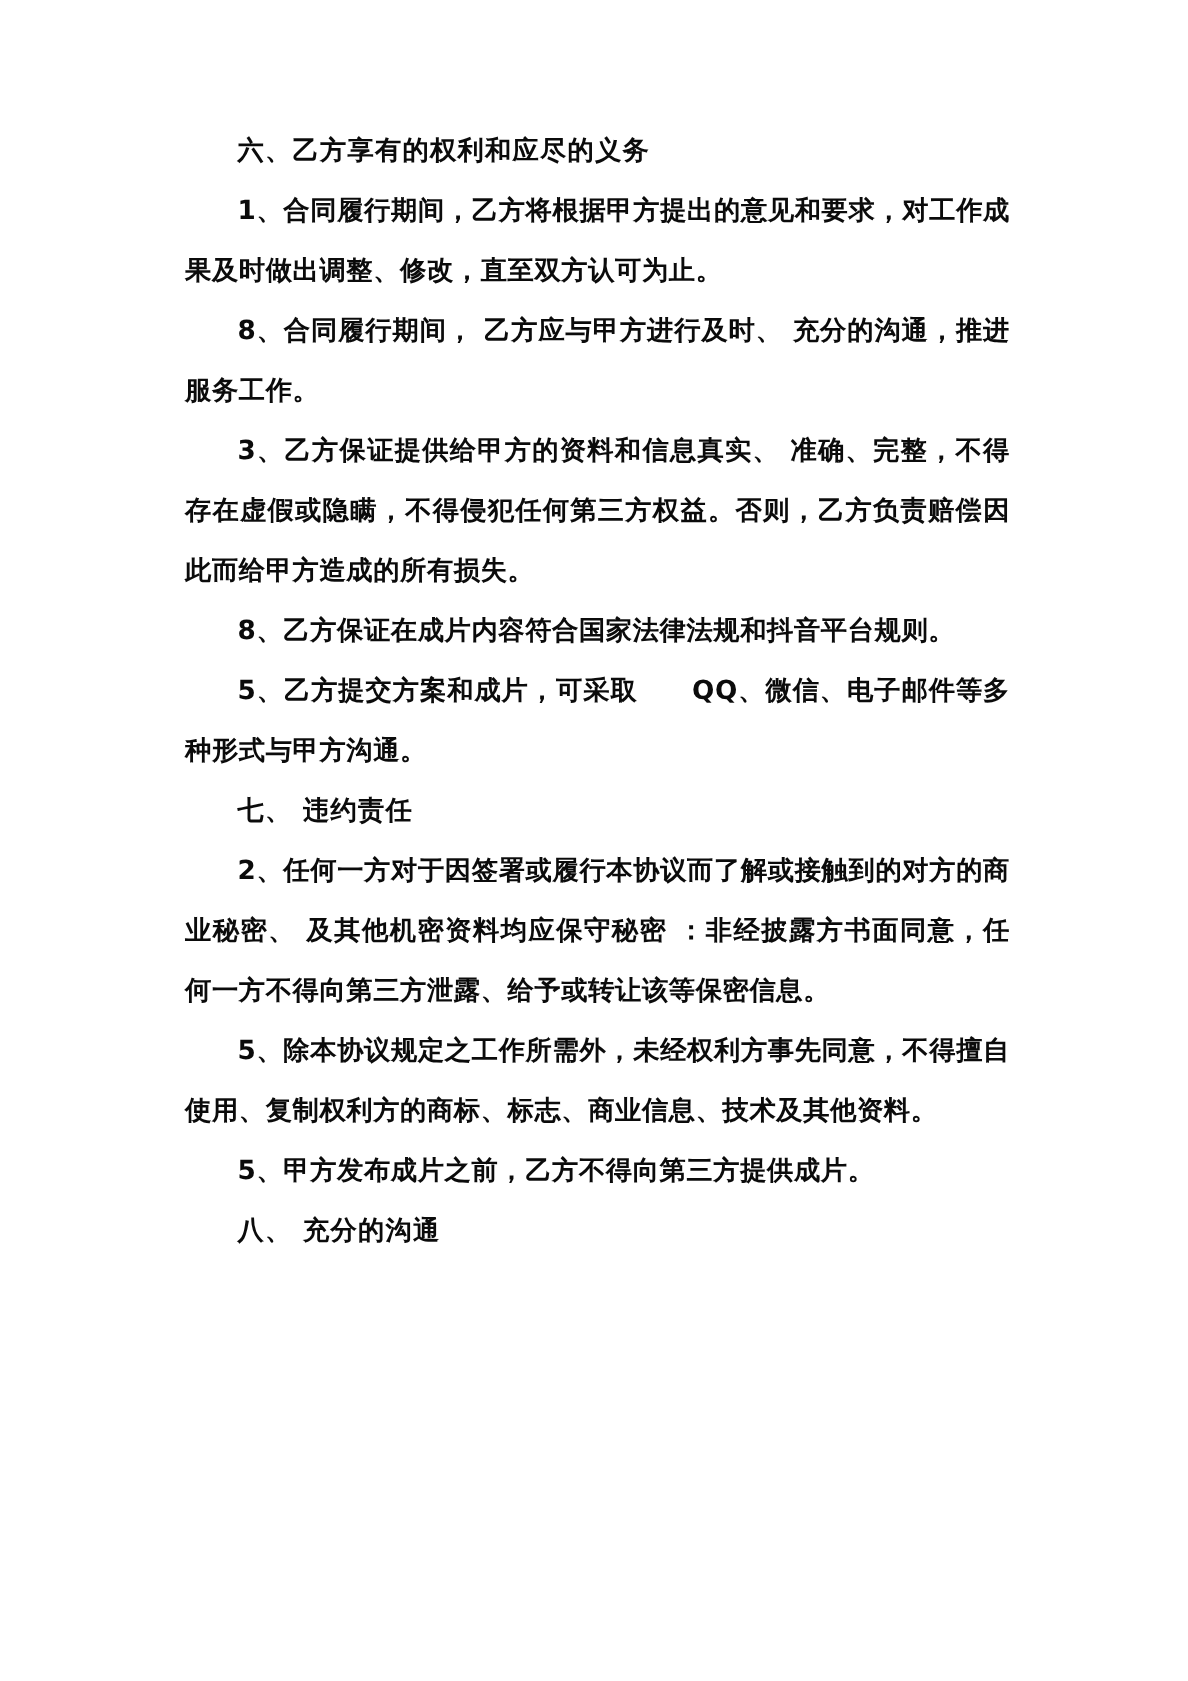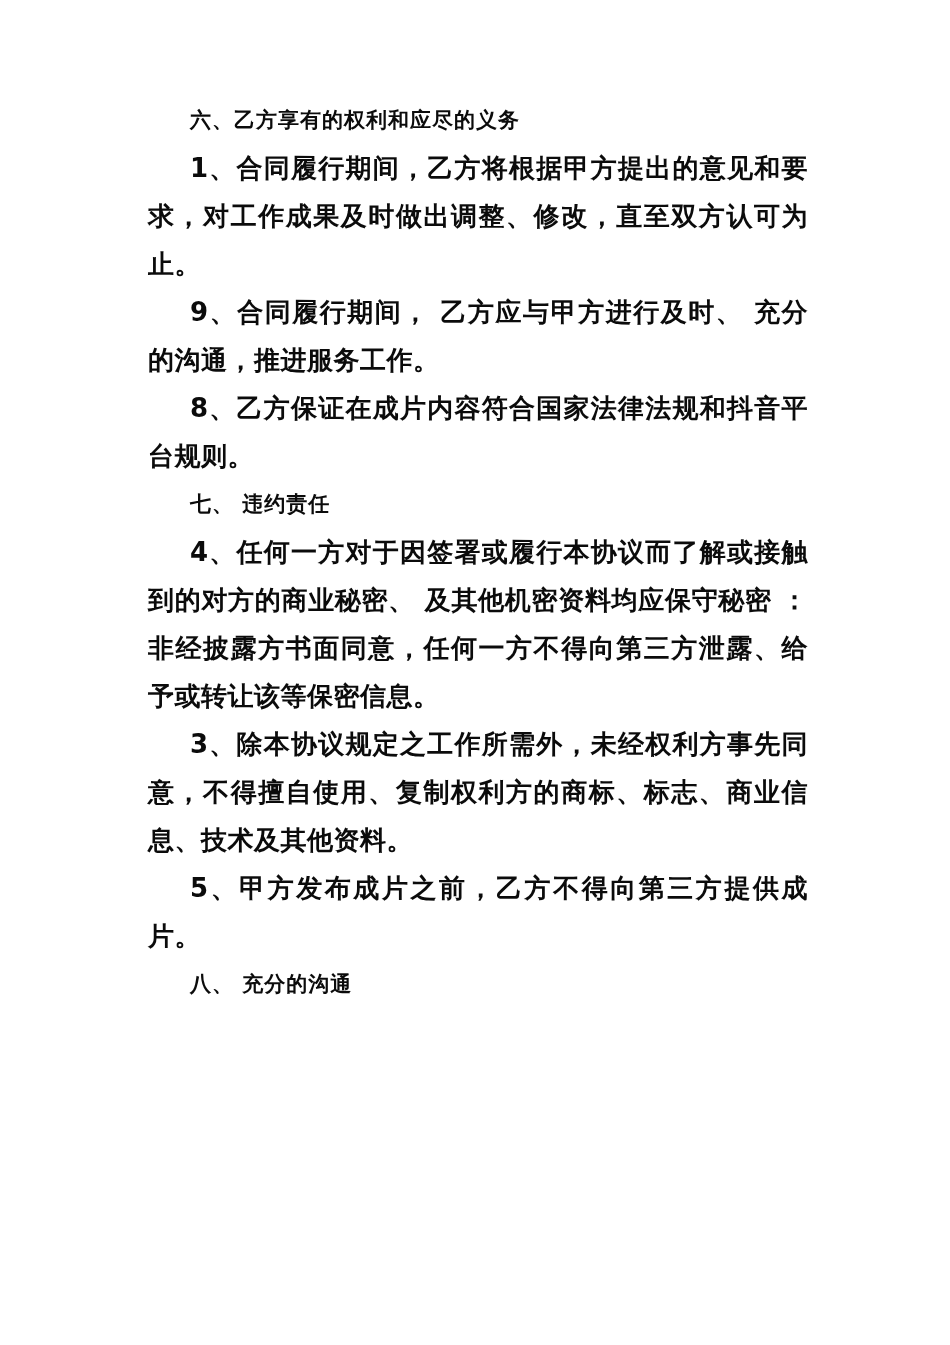--- a/index.html
+++ b/index.html
@@ -16,21 +16,21 @@
     overflow: hidden;
     font-family: "DejaVu Sans", "Liberation Sans", sans-serif;
   }
   .content {
     position: absolute;
     left: 148px;
     top: 96px;
     width: 660px;
   }
   .para {
-    font-size: 26px;
+    font-size: 21px;
     line-height: 48px;
     color: #0b0b0b;
     letter-spacing: 0.5px;
     text-align: justify;
     margin: 0 0 0 0;
     font-weight: 600;
     white-space: pre-wrap;
   }
   .indent {
     text-indent: 42px;
@@ -46,24 +46,26 @@
   }
 </style>
 </head>
 <body>
 
 <div class="page">
   <div class="content">
 
     <p class="heading">六、乙方享有的权利和应尽的义务</p>
     <p class="para indent">1、合同履行期间，乙方将根据甲方提出的意见和要求，对工作成果及时做出调整、修改，直至双方认可为止。</p>
-    <p class="para indent">9、合同履行期间， 乙方应与甲方进行及时、 充分的沟通，推进服务工作。</p>
+    <p class="para indent">8、合同履行期间， 乙方应与甲方进行及时、 充分的沟通，推进服务工作。</p>
+    <p class="para indent">3、乙方保证提供给甲方的资料和信息真实、 准确、完整，不得存在虚假或隐瞒，不得侵犯任何第三方权益。否则，乙方负责赔偿因此而给甲方造成的所有损失。</p>
     <p class="para indent">8、乙方保证在成片内容符合国家法律法规和抖音平台规则。</p>
+    <p class="para indent">5、乙方提交方案和成片，可采取　　QQ、微信、电子邮件等多种形式与甲方沟通。</p>
 
     <p class="heading">七、 违约责任</p>
-    <p class="para indent">4、任何一方对于因签署或履行本协议而了解或接触到的对方的商业秘密、 及其他机密资料均应保守秘密 ：非经披露方书面同意，任何一方不得向第三方泄露、给予或转让该等保密信息。</p>
-    <p class="para indent">3、除本协议规定之工作所需外，未经权利方事先同意，不得擅自使用、复制权利方的商标、标志、商业信息、技术及其他资料。</p>
+    <p class="para indent">2、任何一方对于因签署或履行本协议而了解或接触到的对方的商业秘密、 及其他机密资料均应保守秘密 ：非经披露方书面同意，任何一方不得向第三方泄露、给予或转让该等保密信息。</p>
+    <p class="para indent">5、除本协议规定之工作所需外，未经权利方事先同意，不得擅自使用、复制权利方的商标、标志、商业信息、技术及其他资料。</p>
     <p class="para indent">5、甲方发布成片之前，乙方不得向第三方提供成片。</p>
 
     <p class="heading">八、 充分的沟通</p>
 
   </div>
 </div>
 
 </body></html>

